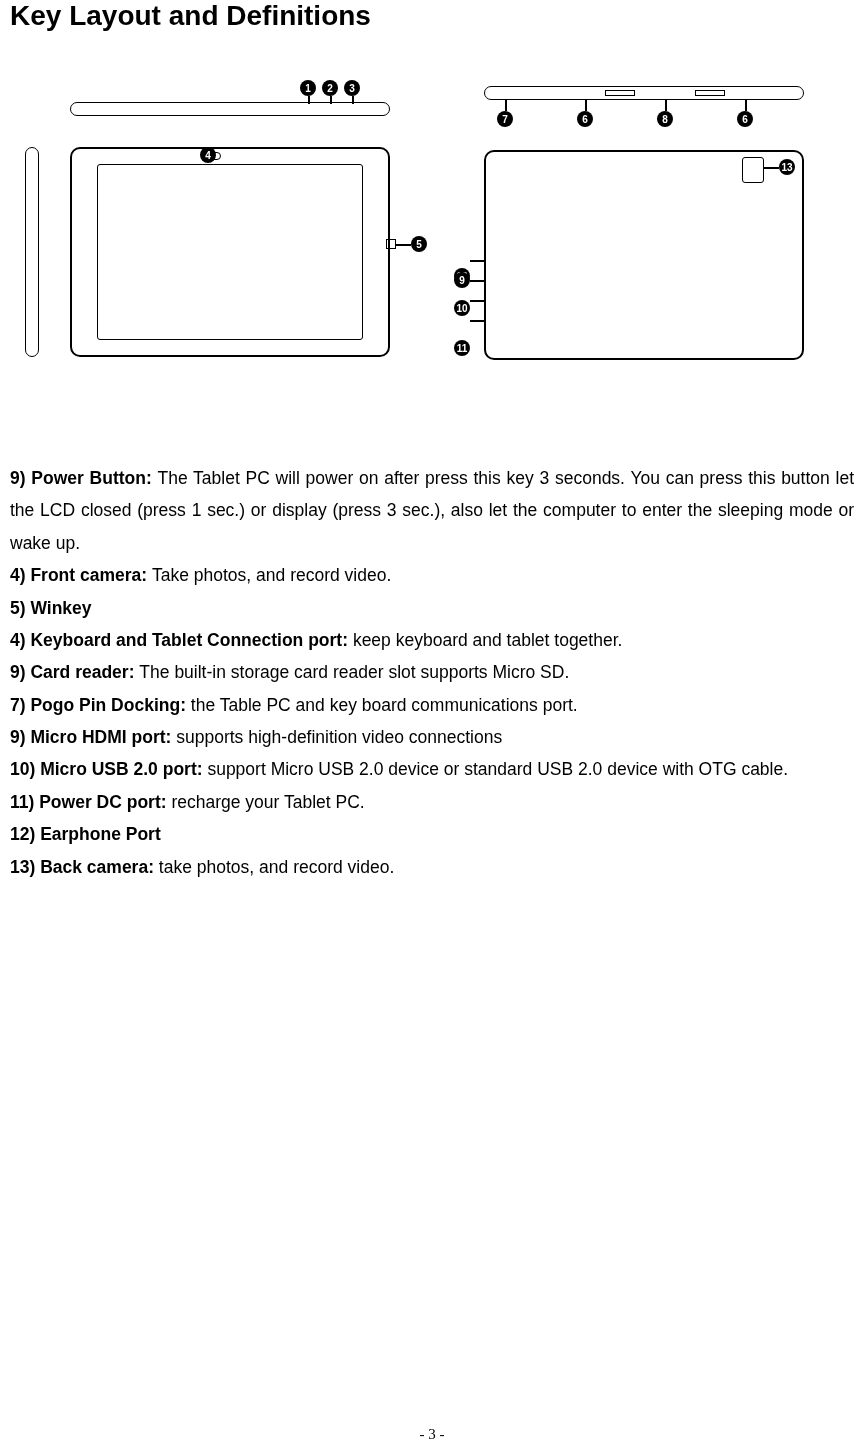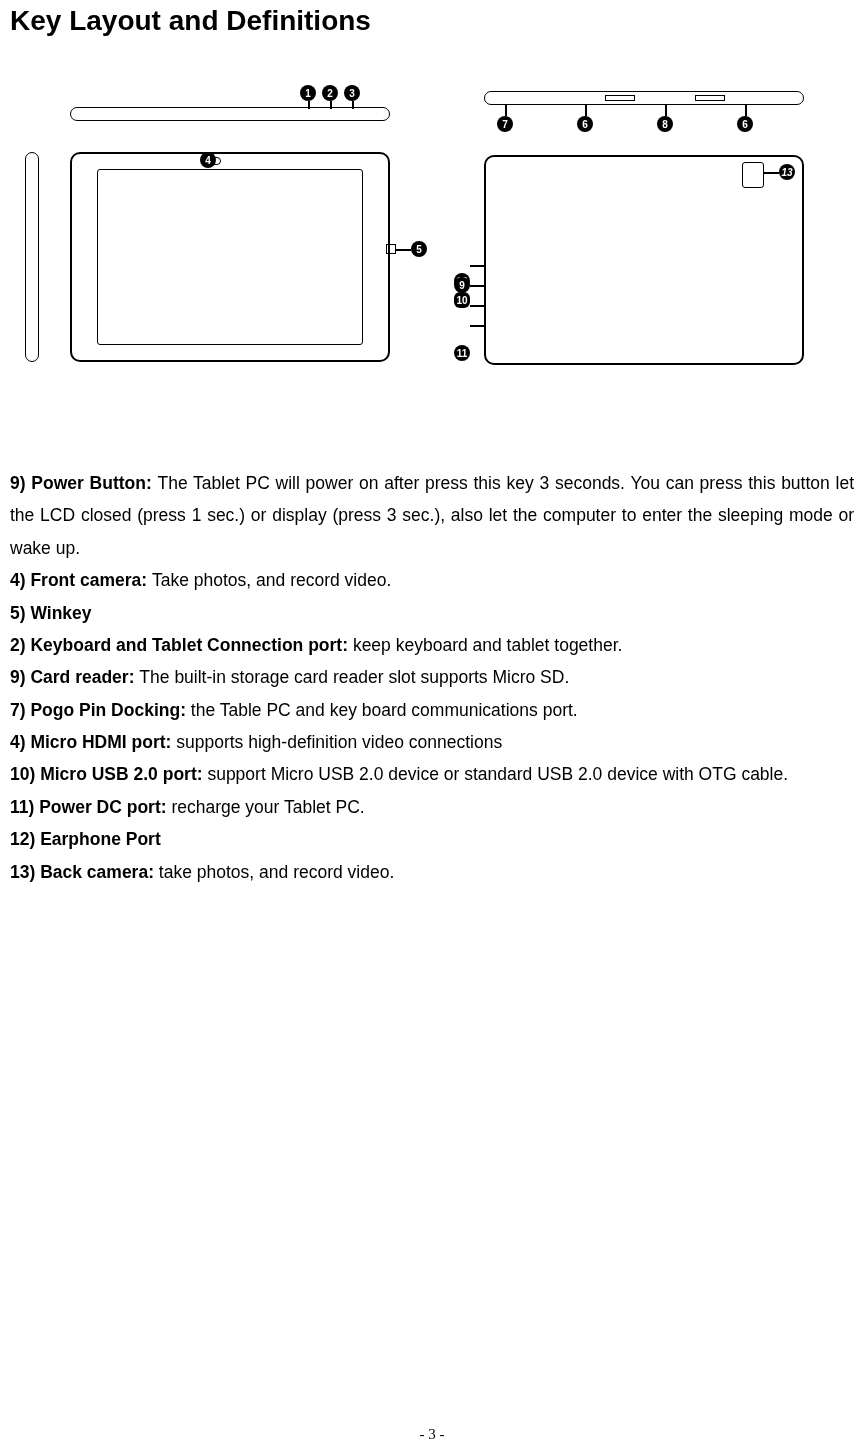--- a/index.html
+++ b/index.html
@@ -12,21 +12,20 @@
       width: 864px;
       height: 1453px;
       background: #fff;
       position: relative;
       padding: 0 10px;
     }
     .heading {
       font-size: 28px;
       font-weight: bold;
       margin-bottom: 60px;
-      padding-top: 5px;
     }
     .diagram-container {
       display: flex;
       justify-content: space-between;
       margin-bottom: 90px;
       padding: 0 15px;
     }
     .diagram-left {
       position: relative;
       width: 380px;
@@ -203,41 +202,41 @@
 
     <div class="callout" style="top:19px;left:38px;">7</div>
     <div class="callout-line-v" style="top:8px;left:46px;height:11px;"></div>
     <div class="callout" style="top:19px;left:118px;">6</div>
     <div class="callout-line-v" style="top:8px;left:126px;height:11px;"></div>
     <div class="callout" style="top:19px;left:198px;">8</div>
     <div class="callout-line-v" style="top:8px;left:206px;height:11px;"></div>
     <div class="callout" style="top:19px;left:278px;">6</div>
     <div class="callout-line-v" style="top:8px;left:286px;height:11px;"></div>
 
-    <div class="callout" style="top:67px;left:320px;font-style:italic;">13</div>
+    <div class="callout" style="top:67px;left:320px;">13</div>
     <div class="callout-line-h" style="top:75px;left:305px;width:15px;"></div>
 
     <div class="callout" style="top:176px;left:-5px;">12</div>
     <div class="callout-line-h" style="top:168px;left:11px;width:15px;"></div>
     <div class="callout" style="top:180px;left:-5px;">9</div>
     <div class="callout-line-h" style="top:188px;left:11px;width:15px;"></div>
-    <div class="callout" style="top:195px;left:-5px;border-radius:6px;">10</div>
+    <div class="callout" style="top:208px;left:-5px;">10</div>
     <div class="callout-line-h" style="top:208px;left:11px;width:15px;"></div>
     <div class="callout" style="top:220px;left:-5px;margin-top:28px;">11</div>
     <div class="callout-line-h" style="top:228px;left:11px;width:15px;"></div>
   </div>
 </div>
 
 <div class="definitions">
   <p><b>9) Power Button: </b><span>The Tablet PC will power on after press this key 3 seconds. You can press this button let the LCD closed (press 1 sec.) or display (press 3 sec.), also let the computer to enter the sleeping mode or wake up.</span></p>
   <p><b>4) Front camera: </b><span>Take photos, and record video.</span></p>
   <p><b>5) Winkey</b></p>
-  <p><b>2) Keyboard and Tablet Connection port: </b><span>keep keyboard and tablet together.</span></p>
+  <p><b>4) Keyboard and Tablet Connection port: </b><span>keep keyboard and tablet together.</span></p>
   <p><b>9) Card reader: </b><span>The built-in storage card reader slot supports Micro SD.</span></p>
   <p><b>7) Pogo Pin Docking: </b><span>the Table PC and key board communications port.</span></p>
-  <p><b>4) Micro HDMI port: </b><span>supports high-definition video connections</span></p>
+  <p><b>9) Micro HDMI port: </b><span>supports high-definition video connections</span></p>
   <p><b>10) Micro USB 2.0 port: </b><span>support Micro USB 2.0 device or standard USB 2.0 device with OTG cable.</span></p>
   <p><b>11) Power DC port: </b><span>recharge your Tablet PC.</span></p>
   <p><b>12) Earphone Port</b></p>
   <p><b>13) Back camera: </b><span>take photos, and record video.</span></p>
 </div>
 
 <div class="page-number">- 3 -</div>
 
 </body></html>

